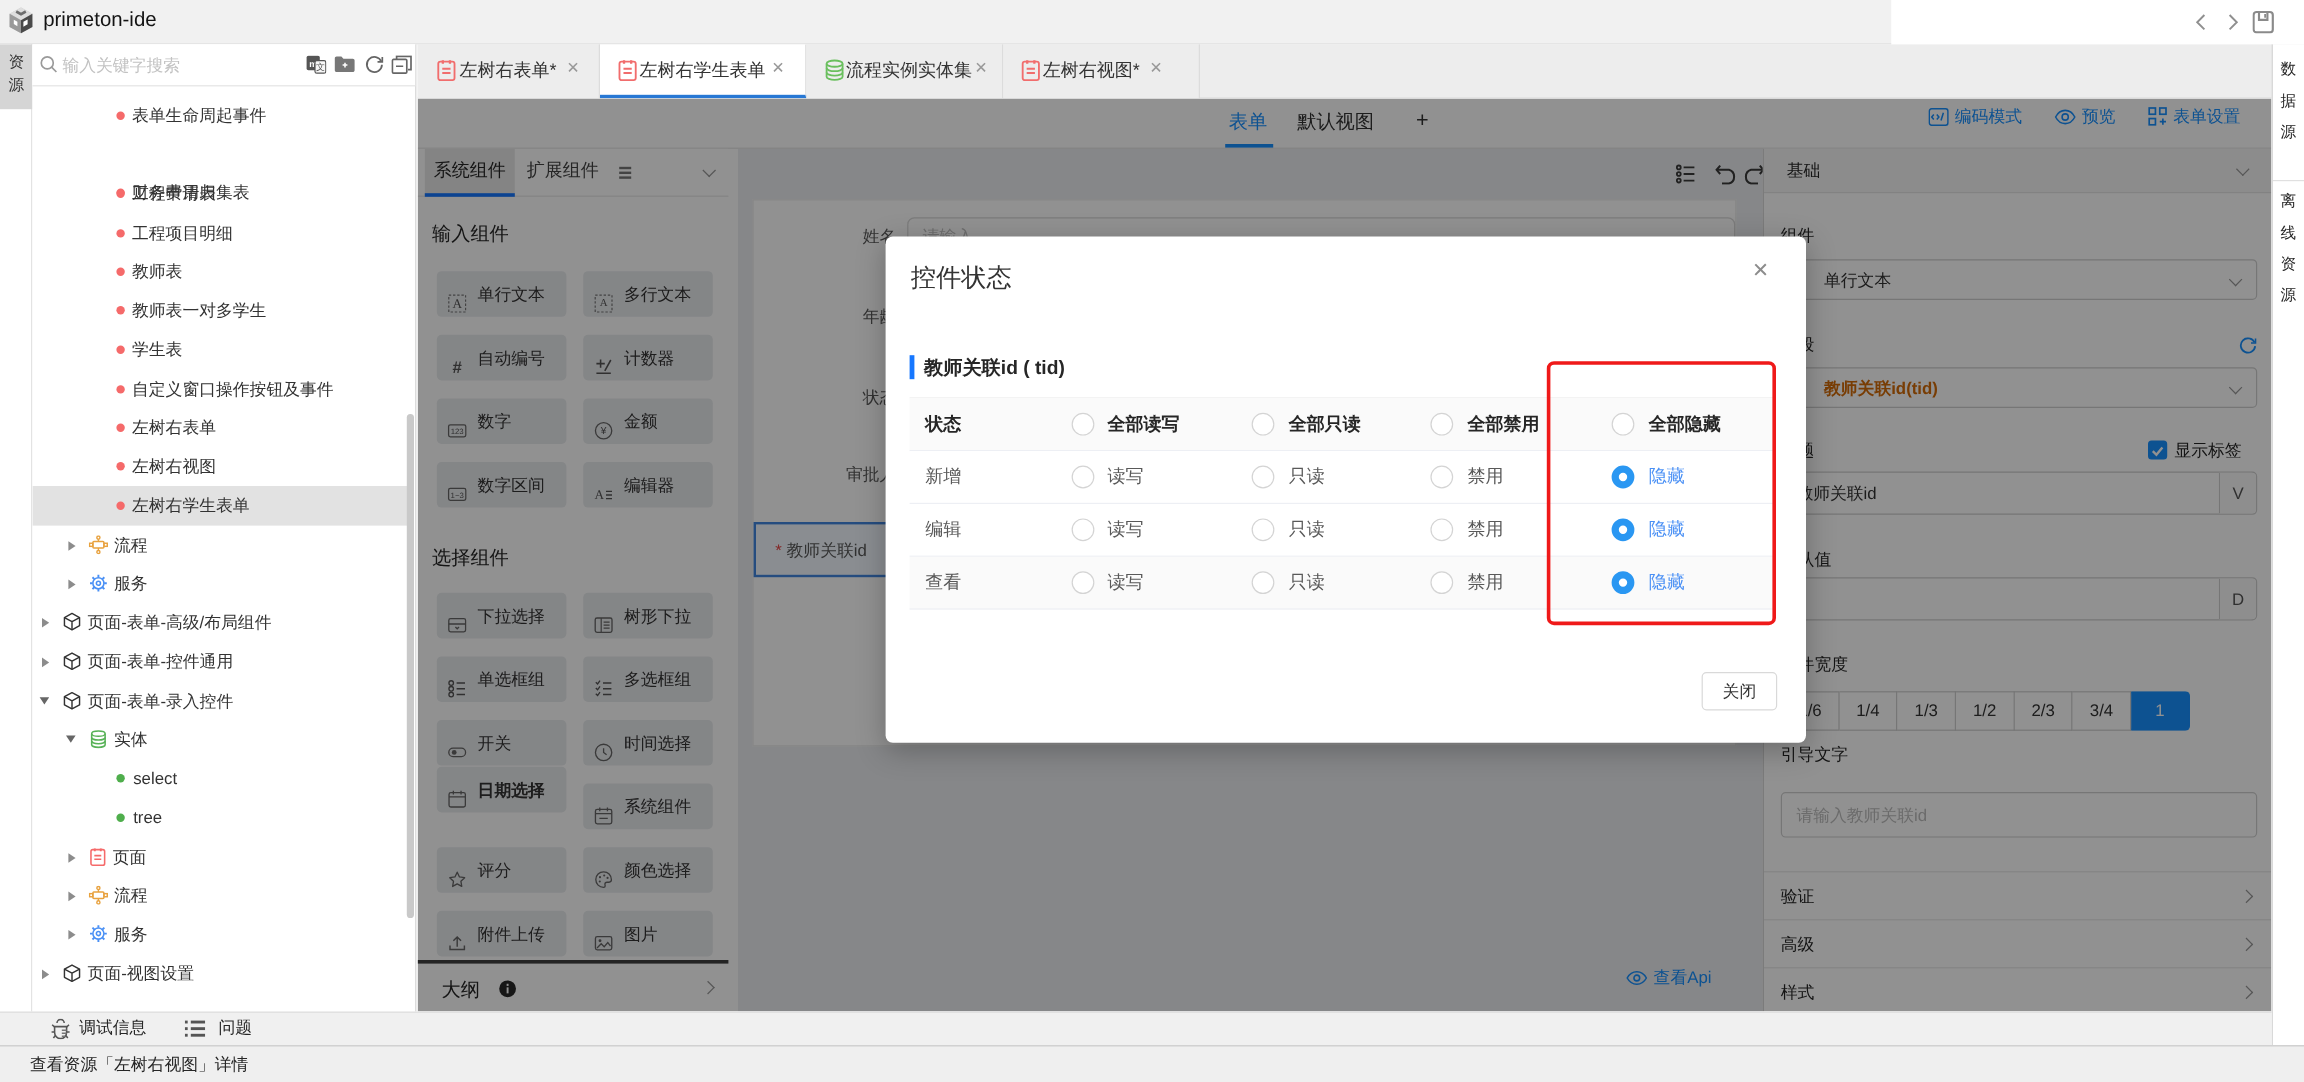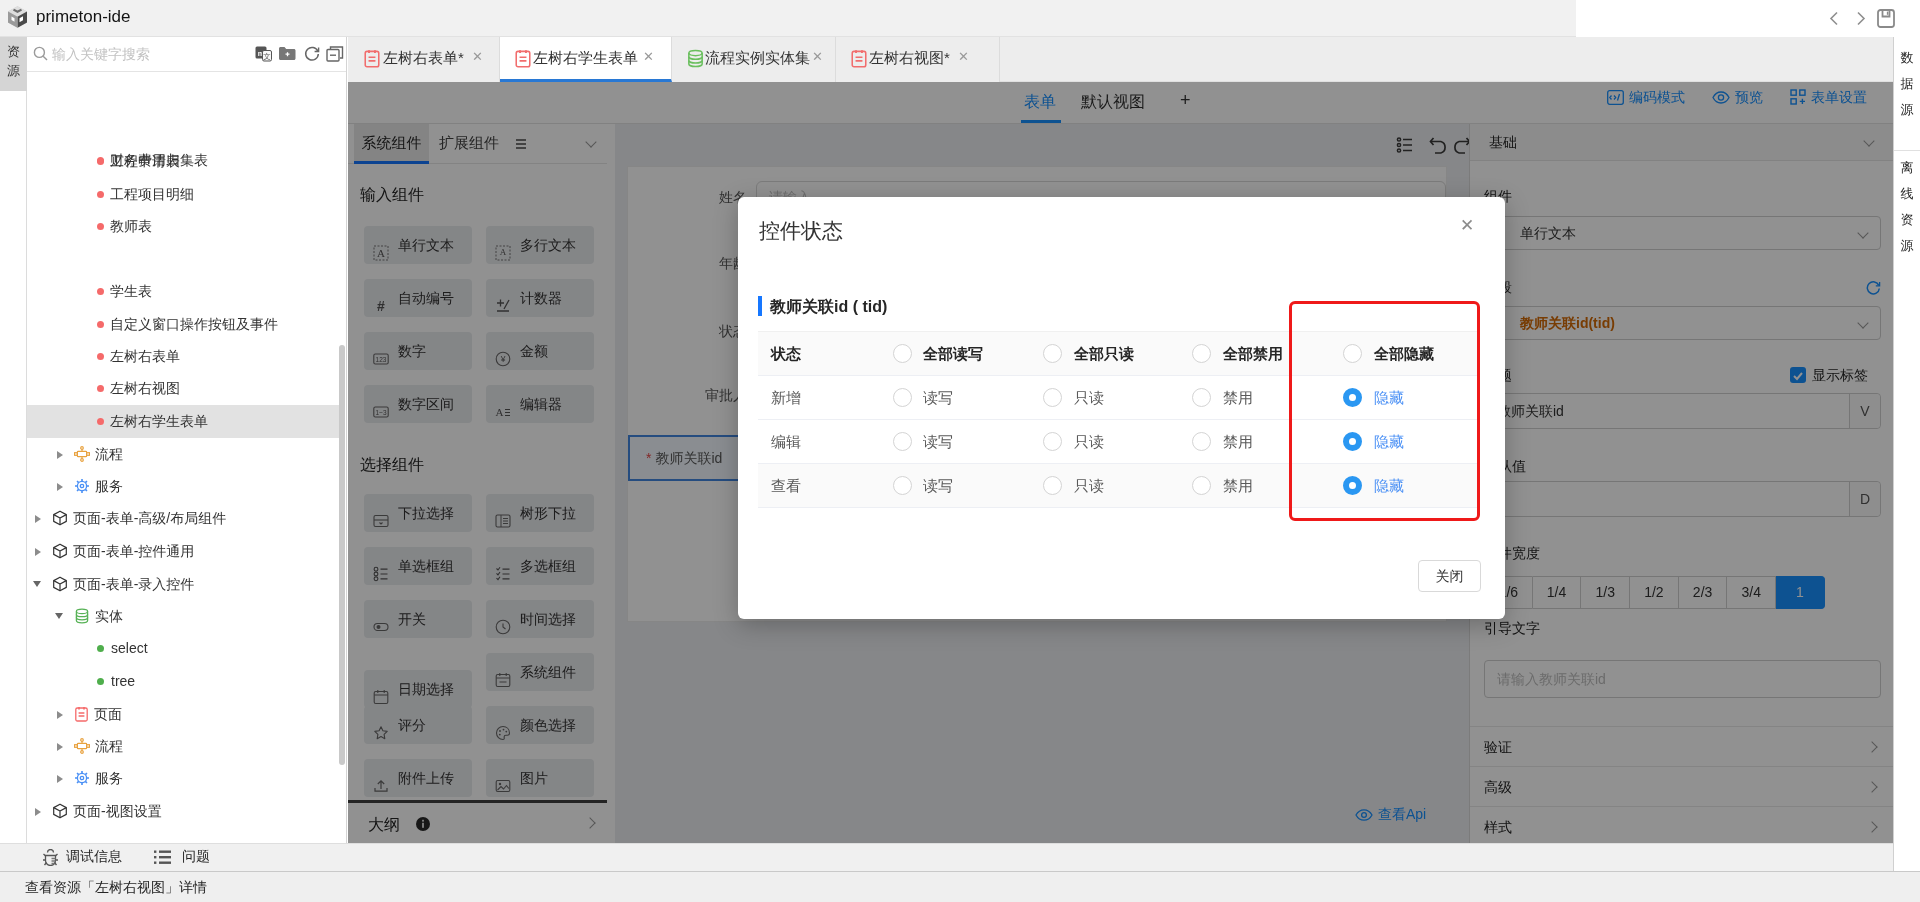--- a/index.html
+++ b/index.html
@@ -161,24 +161,26 @@
           <path d="M13.8 5.3A6.3 6.3 0 1 0 14.3 8"></path>
           <path d="M14.6 1.5v4h-4" stroke-width="1.4"></path>
         </svg>
       <svg class="sic" style="left:299px;" width="18" height="16" viewBox="0 0 18 16" fill="none" stroke="#666" stroke-width="1.4">
           <rect x="1" y="3.5" width="12" height="11.5" rx="1"></rect>
           <path d="M4.5 3.5V1h12v11h-2.5"></path>
           <path d="M4 9.2h6"></path>
         </svg>
     </div>
     <div id="tree">
+<div class="trow" style="top:8px;"><span style="margin-left:70px;" class="dotr"></span><span style="margin-left:6px;">表单生命周起事件</span></div>
 <div class="trow" style="top:40px;margin-top:32px;"><span style="margin-left:70px;" class="dotr"></span><span style="margin-left:6px;">财务费用归集表</span></div>
 <div class="trow" style="top:73px;"><span style="margin-left:70px;" class="dotr"></span><span style="margin-left:6px;">工程申请表</span></div>
 <div class="trow" style="top:106px;"><span style="margin-left:70px;" class="dotr"></span><span style="margin-left:6px;">工程项目明细</span></div>
 <div class="trow" style="top:138px;"><span style="margin-left:70px;" class="dotr"></span><span style="margin-left:6px;">教师表</span></div>
+<div class="trow" style="top:170px;"><span style="margin-left:70px;" class="dotr"></span><span style="margin-left:6px;">教师表一对多学生</span></div>
 <div class="trow" style="top:203px;"><span style="margin-left:70px;" class="dotr"></span><span style="margin-left:6px;">学生表</span></div>
 <div class="trow" style="top:236px;"><span style="margin-left:70px;" class="dotr"></span><span style="margin-left:6px;">自定义窗口操作按钮及事件</span></div>
 <div class="trow" style="top:268px;"><span style="margin-left:70px;" class="dotr"></span><span style="margin-left:6px;">左树右表单</span></div>
 <div class="trow" style="top:300px;"><span style="margin-left:70px;" class="dotr"></span><span style="margin-left:6px;">左树右视图</span></div>
 <div class="trow sel" style="top:333px;"><span style="margin-left:70px;" class="dotr"></span><span style="margin-left:6px;">左树右学生表单</span></div>
 <div class="trow" style="top:366px;"><span style="margin-left:30px;" class="caret"></span><span class="ticon" style="margin-left:11px;"><svg width="16" height="16" viewBox="0 0 16 16">
               <g fill="none" stroke="#e8a23f" stroke-width="1.2">
                 <circle cx="8" cy="2" r="1.3"></circle>
                 <path d="M8 3.3v2M8 10.7v2"></path>
                 <rect x="3.4" y="5.3" width="9.2" height="5.4" rx="0.8"></rect>
@@ -404,21 +406,21 @@
             </svg></span>
           <span class="ptx">开关</span>
         </div>
         <div class="pbtn" style="left:138px;top:476px;">
           <span class="pic"><svg width="16" height="16" viewBox="0 0 16 16">
               <circle cx="8" cy="8" r="6.8" fill="none" stroke="#666" stroke-width="1.1"></circle>
               <path d="M8 4.5V8l2.5 2" fill="none" stroke="#666" stroke-width="1.1"></path>
             </svg></span>
           <span class="ptx">时间选择</span>
         </div>
-        <div class="pbtn" style="left:16px;top:546px;">
+        <div class="pbtn" style="left:16px;top:515px;font-weight:bold;">
           <span class="pic"><svg width="16" height="16" viewBox="0 0 16 16">
               <rect x="1.2" y="2.5" width="13.6" height="12" rx="1.5" fill="none" stroke="#666" stroke-width="1.1"></rect>
               <path d="M1.2 6h13.6M4.8 1v3M11.2 1v3" stroke="#666" stroke-width="1.1"></path>
             </svg></span>
           <span class="ptx">日期选择</span>
         </div>
         <div class="pbtn" style="left:138px;top:529px;">
           <span class="pic"><svg width="16" height="16" viewBox="0 0 16 16">
               <rect x="1.2" y="2.5" width="13.6" height="12" rx="1.5" fill="none" stroke="#666" stroke-width="1.1"></rect>
               <path d="M1.2 6h13.6M4.8 1v3M11.2 1v3M4.5 10h7" stroke="#666" stroke-width="1.1"></path>

